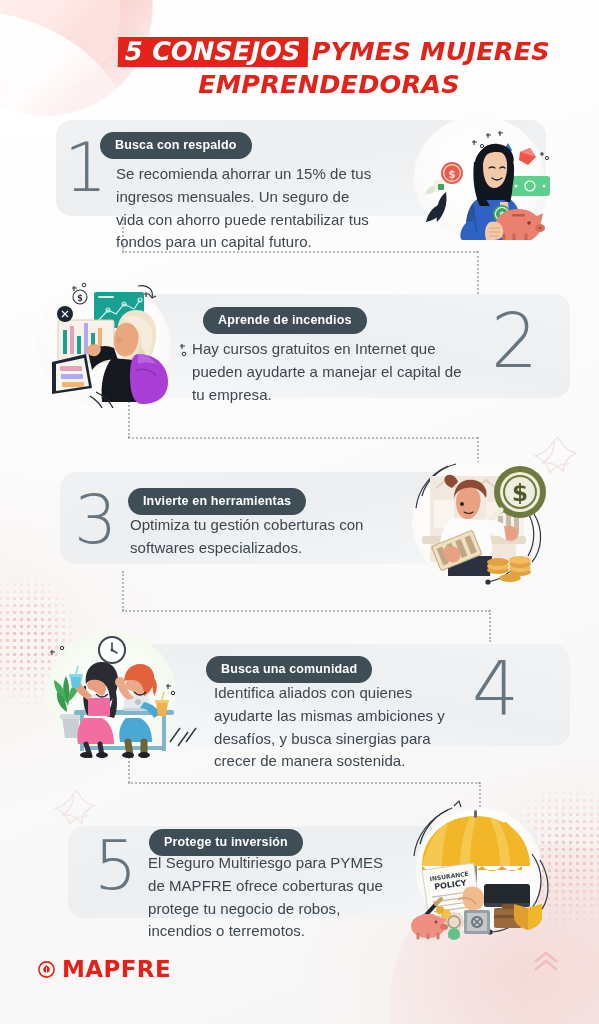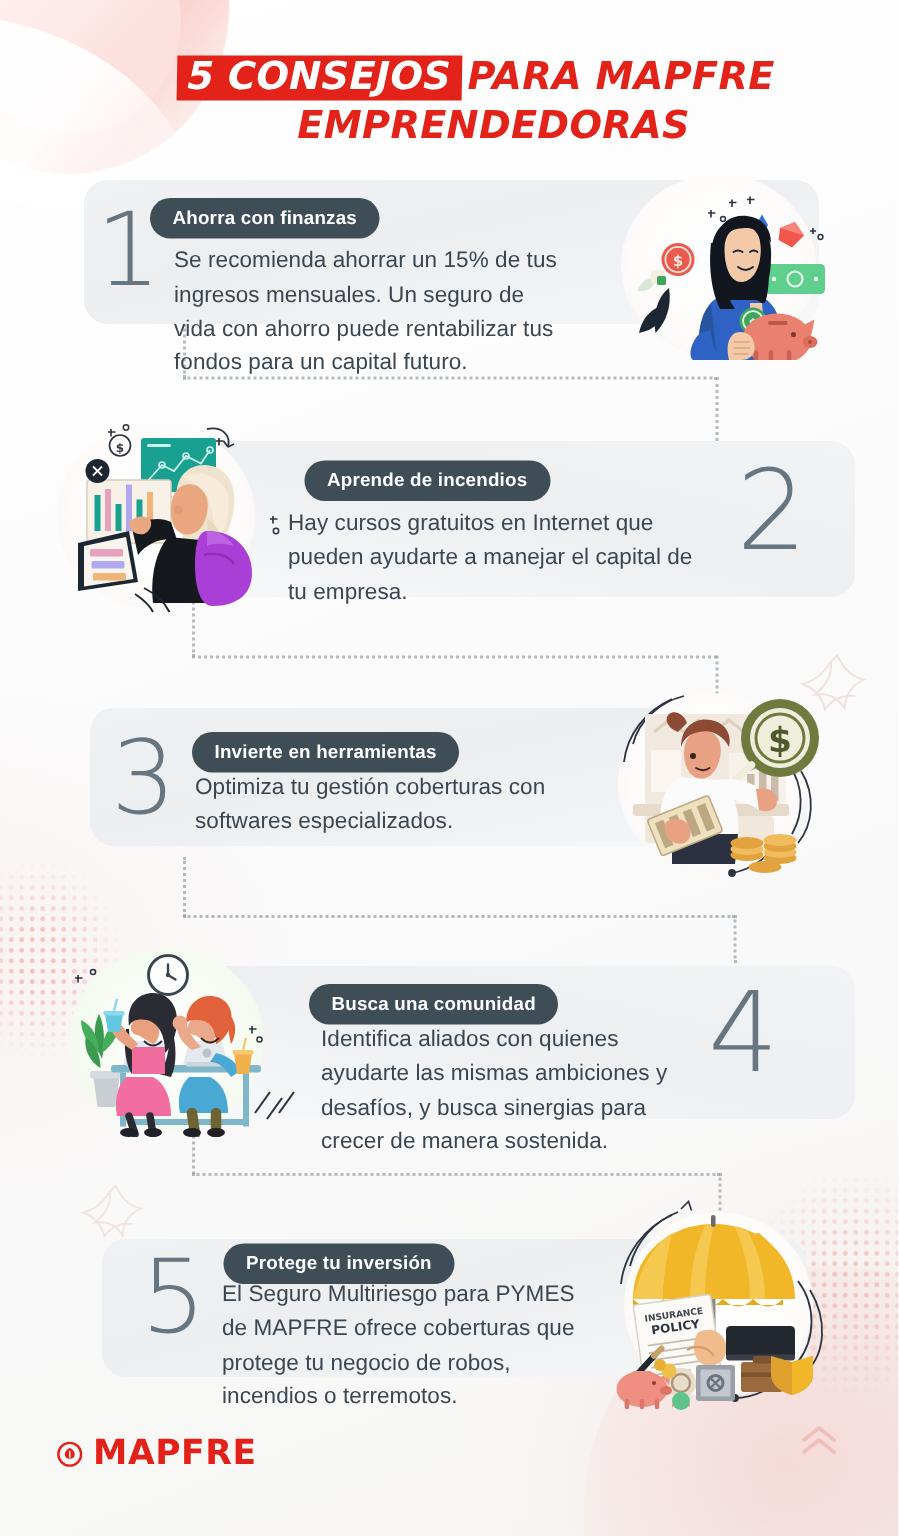--- a/index.html
+++ b/index.html
@@ -235,21 +235,21 @@
 
   <div class="bg cross-outline cross-l1">
     <svg width="58" height="58" viewBox="0 0 62 62" fill="none">
       <path d="M31 5 C36 14 40 19 49 21 C41 25 37 30 36 40 C31 33 26 30 16 31 C24 25 28 18 27 9 Z" stroke="#dcb3ad" stroke-width="1.3" fill="none"></path>
       <path d="M27 9 C22 17 16 22 8 24 C16 27 21 32 23 41 C28 34 34 31 43 32" stroke="#dcb3ad" stroke-width="1.3" fill="none"></path>
     </svg>
   </div>
 
   <div class="header">
     <span class="title-line">
-      <span class="title-word title-hl">5 CONSEJOS</span><span class="title-word">PARA MAPFRE</span>
+      <span class="title-word title-hl">5 CONSEJOS</span><span class="title-word">PYMES MUJERES</span>
     </span>
     <span class="title-line title-line2">
       <span class="title-word">EMPRENDEDORAS</span>
     </span>
   </div>
 
   <div class="conn conn-v" style="left:122px; top:216px;  height:36px;"></div>
   <div class="conn conn-h" style="left:122px; top:251px;  width:356px;"></div>
   <div class="conn conn-v" style="left:477px; top:251px;  height:43px;"></div>
 
@@ -262,21 +262,21 @@
   <div class="conn conn-v" style="left:489px; top:610px;  height:32px;"></div>
 
   <div class="conn conn-v" style="left:128px; top:745px;  height:38px;"></div>
   <div class="conn conn-h" style="left:128px; top:782px;  width:352px;"></div>
   <div class="conn conn-v" style="left:479px; top:782px;  height:32px;"></div>
 
   <div class="card card-1" style="left:56px; top:120px; width:490px; height:96px;"></div>
 
   <div class="numeral" style="left:64px; top:134px;">1</div>
 
-  <div class="pill" style="left:100px; top:132px;">Ahorra con finanzas</div>
+  <div class="pill" style="left:100px; top:132px;">Busca con respaldo</div>
 
   <div class="body-text" style="left:116px; top:163px; width:260px;">Se recomienda ahorrar un 15% de tus ingresos mensuales. Un seguro de vida con ahorro puede rentabilizar tus fondos para un capital futuro.</div>
 
   <div class="illus" style="left:404px; top:118px; width:158px; height:120px;">
     <div class="illus-bg" style="left:10px; top:-2px; width:130px; height:122px;"></div>
     <svg width="158" height="122" viewBox="0 0 158 122">
 
       <g stroke="#2c3440" stroke-width="1.1" fill="none">
         <path d="M70 22 l0 5 M68 24 l5 0"></path>
           <path d="M84 15 l0 5 M82 17 l5 0"></path>

